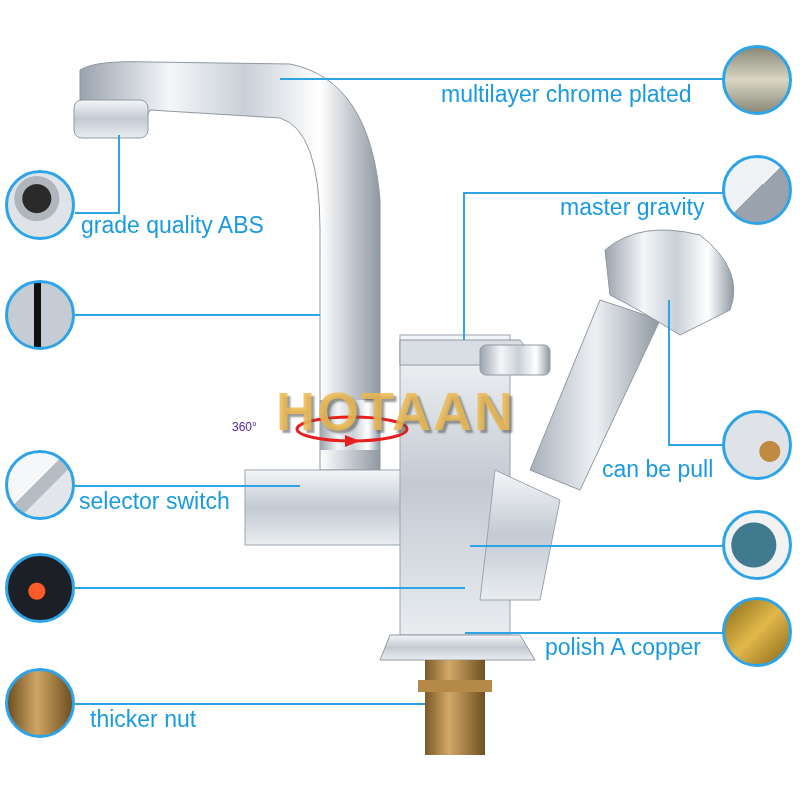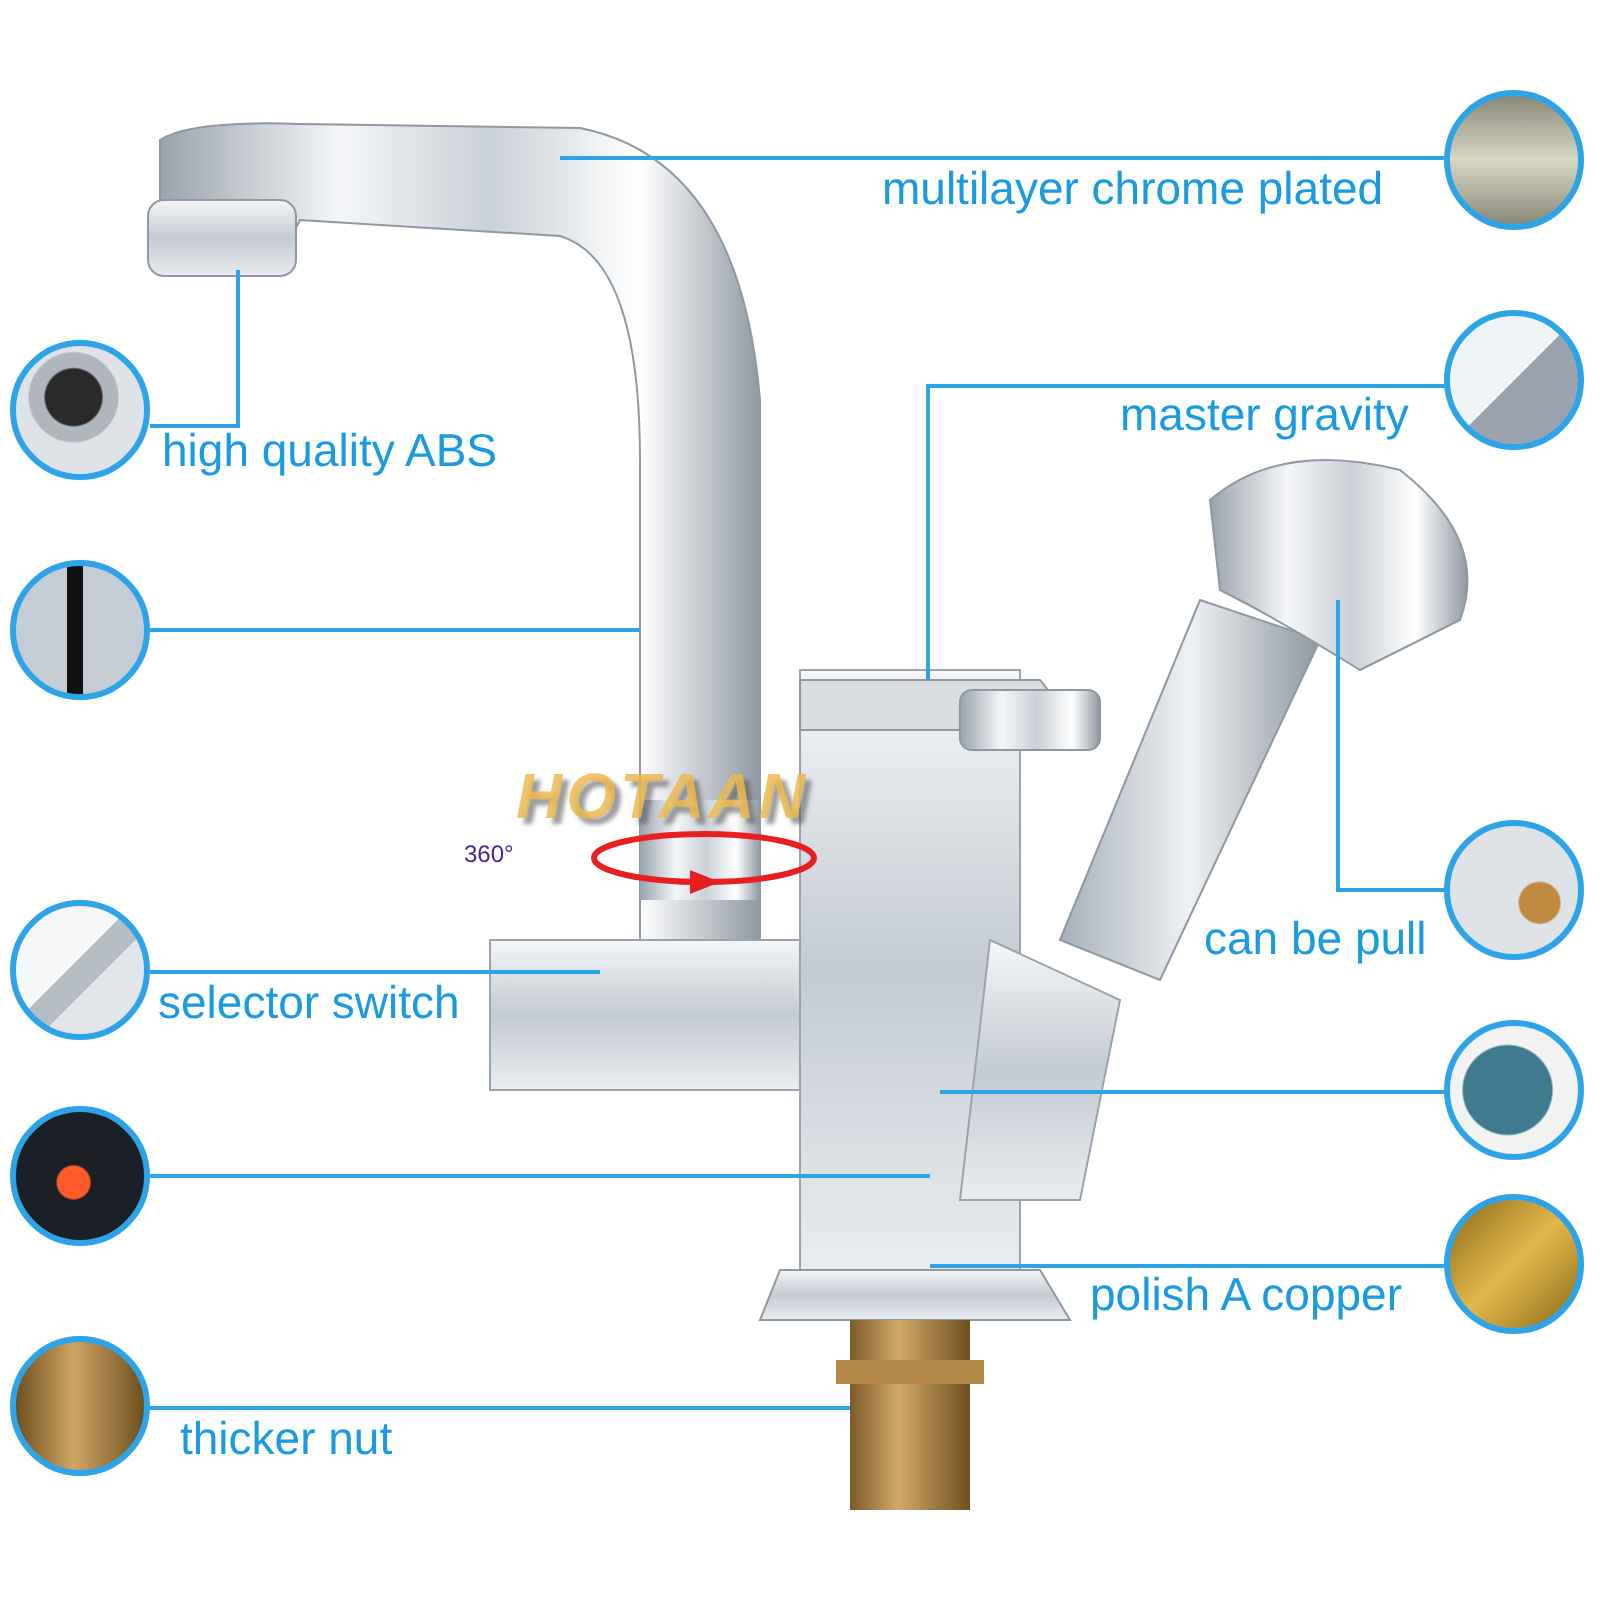--- a/index.html
+++ b/index.html
@@ -1,21 +1,21 @@
 <!DOCTYPE html>
 <html><head>
 <meta charset="utf-8">
 <style>
   html, body { margin:0; padding:0; background:#ffffff; }
   body { width:800px; height:800px; position:relative; overflow:hidden; font-family:"Liberation Sans", sans-serif; }
   .canvas { position:absolute; left:0; top:0; width:800px; height:649px; }
   .label { position:absolute; color:#1a9ae0; font-size:23px; white-space:nowrap; line-height:1; }
   .line { position:absolute; background:#2ea4e8; }
   .circle { position:absolute; width:70px; height:70px; border-radius:50%; border:3px solid #2ea4e8; overflow:hidden; box-sizing:border-box; }
-  .watermark { position:absolute; left:258px; top:380px; font-size:32px; font-weight:bold; color:rgba(235,185,80,0.85); letter-spacing:2px; text-shadow:3px 3px 2px rgba(90,90,90,0.6); font-family:"Liberation Sans", sans-serif;font-style:italic; }
+  .watermark { position:absolute; left:276px; top:380px; font-size:54px; font-weight:bold; color:rgba(235,185,80,0.85); letter-spacing:2px; text-shadow:3px 3px 2px rgba(90,90,90,0.6); font-family:"Liberation Sans", sans-serif; }
   .deg { position:absolute; left:232px; top:420px; color:#4c1d95; font-size:12px; }
 </style>
 </head>
 <body>
 
 <div class="canvas">
 
   <svg width="800" height="800" style="position:absolute;left:0;top:0">
     <defs>
       <linearGradient id="chrome" x1="0" x2="1" y1="0" y2="0">
@@ -86,21 +86,21 @@
   <div class="circle" style="left:5px;top:553px;background:radial-gradient(circle at 45% 55%, #ff5a2a 0 8px, #1c1f26 9px)"></div>
   <div class="circle" style="left:5px;top:668px;background:linear-gradient(90deg,#6e5020,#cfa565 45%,#6e5020)"></div>
 
   <div class="circle" style="left:722px;top:45px;background:linear-gradient(180deg,#8a8a7a,#d9d6c2 50%,#8a8a7a)"></div>
   <div class="circle" style="left:722px;top:155px;background:linear-gradient(135deg,#f0f3f6 0 50%,#9aa3ad 50%)"></div>
   <div class="circle" style="left:722px;top:410px;background:radial-gradient(circle at 70% 60%, #c08a40 0 10px, #dfe3e7 11px)"></div>
   <div class="circle" style="left:722px;top:510px;background:radial-gradient(circle at 45% 50%, #3f7a8f 0 22px, #f2f2f2 23px)"></div>
   <div class="circle" style="left:722px;top:597px;background:linear-gradient(135deg,#8a6a1a,#e2b84a 50%,#8a6a1a)"></div>
 
   <div class="label" style="left:441px;top:83px">multilayer chrome plated</div>
-  <div class="label" style="left:81px;top:214px">high quality ABS</div>
+  <div class="label" style="left:81px;top:214px">grade quality ABS</div>
   <div class="label" style="left:560px;top:196px">master gravity</div>
   <div class="label" style="left:602px;top:458px">can be pull</div>
   <div class="label" style="left:79px;top:490px">selector switch</div>
   <div class="label" style="left:545px;top:636px">polish A copper</div>
   <div class="label" style="left:90px;top:708px">thicker nut</div>
 
   <div class="deg">360°</div>
   <svg width="140" height="40" style="position:absolute;left:290px;top:415px">
     <ellipse cx="62" cy="14" rx="55" ry="12" fill="none" stroke="#e62020" stroke-width="3"></ellipse>
     <polygon points="55,20 70,26 55,32" fill="#e62020"></polygon>

